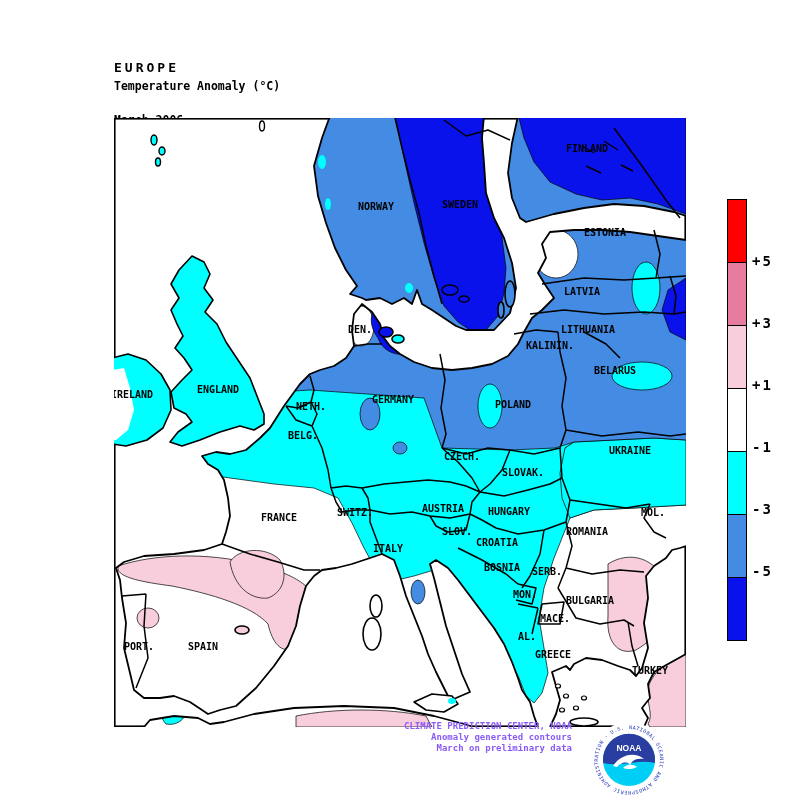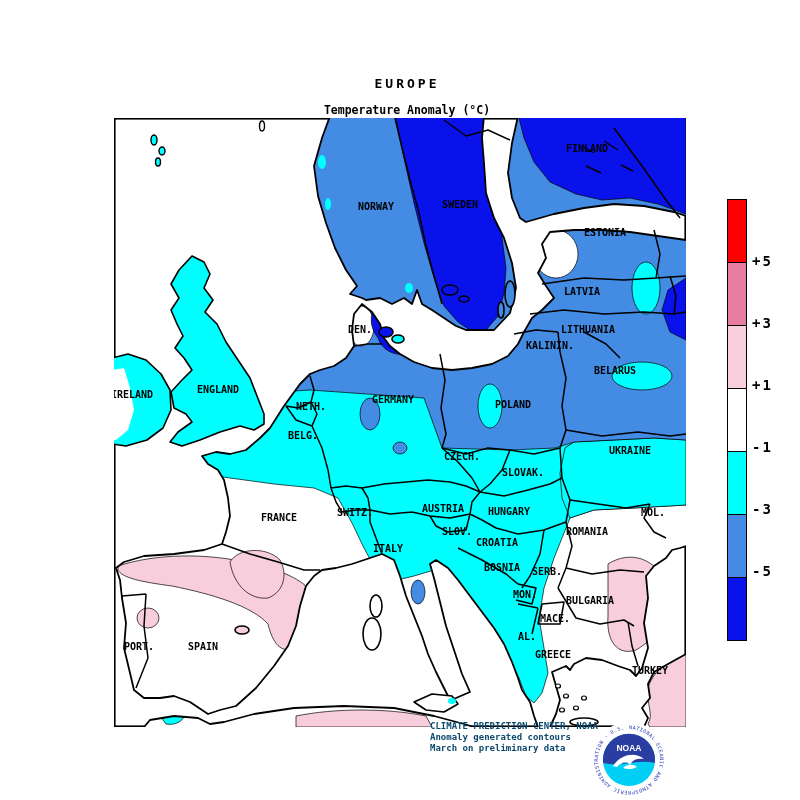--- a/index.html
+++ b/index.html
@@ -1,32 +1,32 @@
 <!DOCTYPE html>
 <html><head>
 <meta charset="utf-8">
 <style>
   html,body{margin:0;padding:0;background:#fff;}
   #stage{position:relative;width:800px;height:800px;background:#ffffff;overflow:hidden;
          font-family:"DejaVu Sans Mono",monospace;}
   
-  #title-block{position:absolute;left:114px;top:76px;width:586px;text-align:center;color:#000;}
+  #title-block{position:absolute;left:114px;top:60px;width:586px;text-align:left;color:#000;}
   #title-line1{font:700 13px "DejaVu Sans Mono",monospace;letter-spacing:3px;}
-  #title-line2{font:700 11.5px "DejaVu Sans Mono",monospace;margin-top:12px;}
+  #title-line2{font:700 11.5px "DejaVu Sans Mono",monospace;margin-top:4px;}
   #title-line3{font:700 11.5px "DejaVu Sans Mono",monospace;margin-top:20px;}
   
   #map-svg{position:absolute;left:114px;top:118px;}
   .clabel{font:700 10px "DejaVu Sans Mono",monospace;fill:#000;text-anchor:middle;}
   
   #legend-bar{position:absolute;left:727px;top:200px;width:18px;}
   .lseg{width:18px;height:62px;border:1px solid #000;margin-top:-1px;}
   #legend-labels{position:absolute;left:752px;top:200px;width:40px;height:441px;}
   .llab{position:absolute;left:0;font:700 14px "DejaVu Sans Mono",monospace;letter-spacing:2px;color:#000;}
   
-  #footer-block{position:absolute;left:430px;top:721px;color:#0c4a6e;}
+  #footer-block{position:absolute;left:404px;top:721px;color:#8b5cf6;text-align:right;}
   .fline{font:700 9px "DejaVu Sans Mono",monospace;line-height:11px;white-space:nowrap;}
   
   #noaa-logo{position:absolute;left:590px;top:721px;}
 </style>
 </head>
 <body>
 
 <div id="stage">
 
   <div id="title-block">

